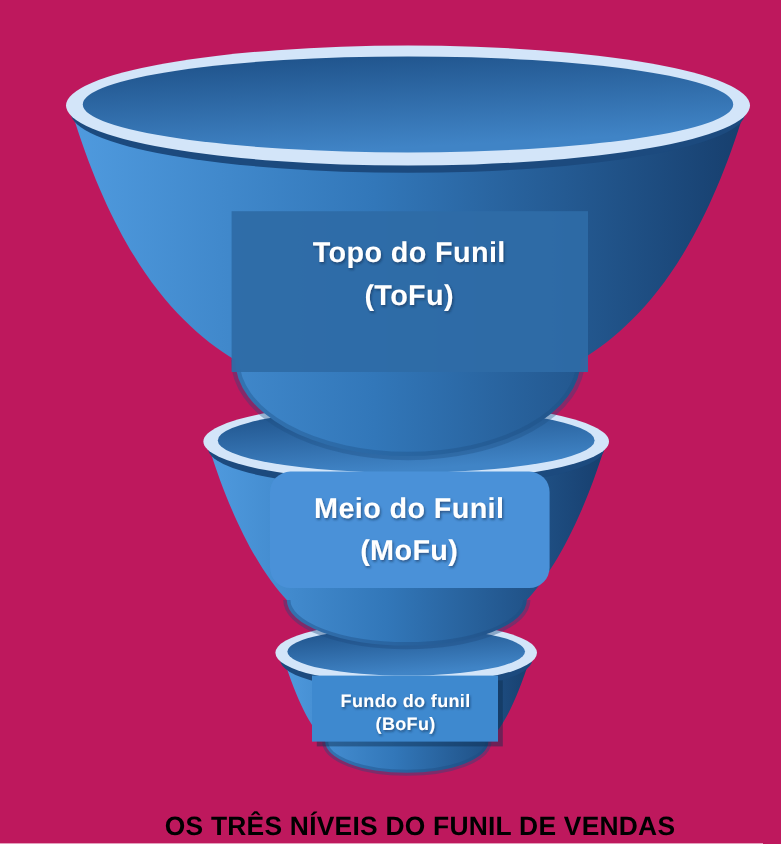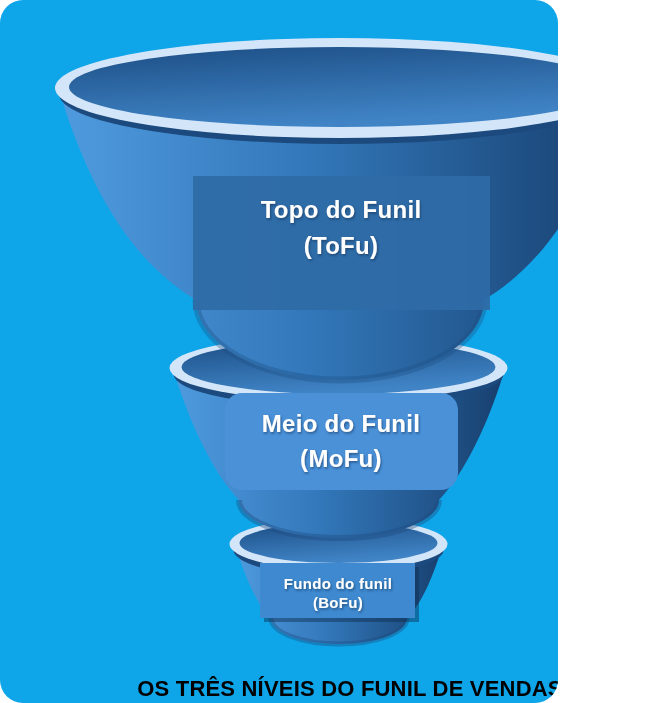--- a/index.html
+++ b/index.html
@@ -3,25 +3,24 @@
 <meta charset="utf-8">
 <style>
   html, body {
     margin: 0;
     padding: 0;
     background: #ffffff;
     font-family: "Liberation Sans", sans-serif;
   }
   .stage {
     position: relative;
-    width: 558px;
+    width: 651px;
     height: 703px;
-    background: #0ea5e9;
+    background: #be185d;
     overflow: hidden;
-    border-radius: 23px;
   }
   svg { display: block; }
   .lvl-text {
     font-family: "Liberation Sans", sans-serif;
     font-weight: 700;
     fill: #ffffff;
     text-anchor: middle;
     letter-spacing: 0.3px;
   }
   .caption-text {

